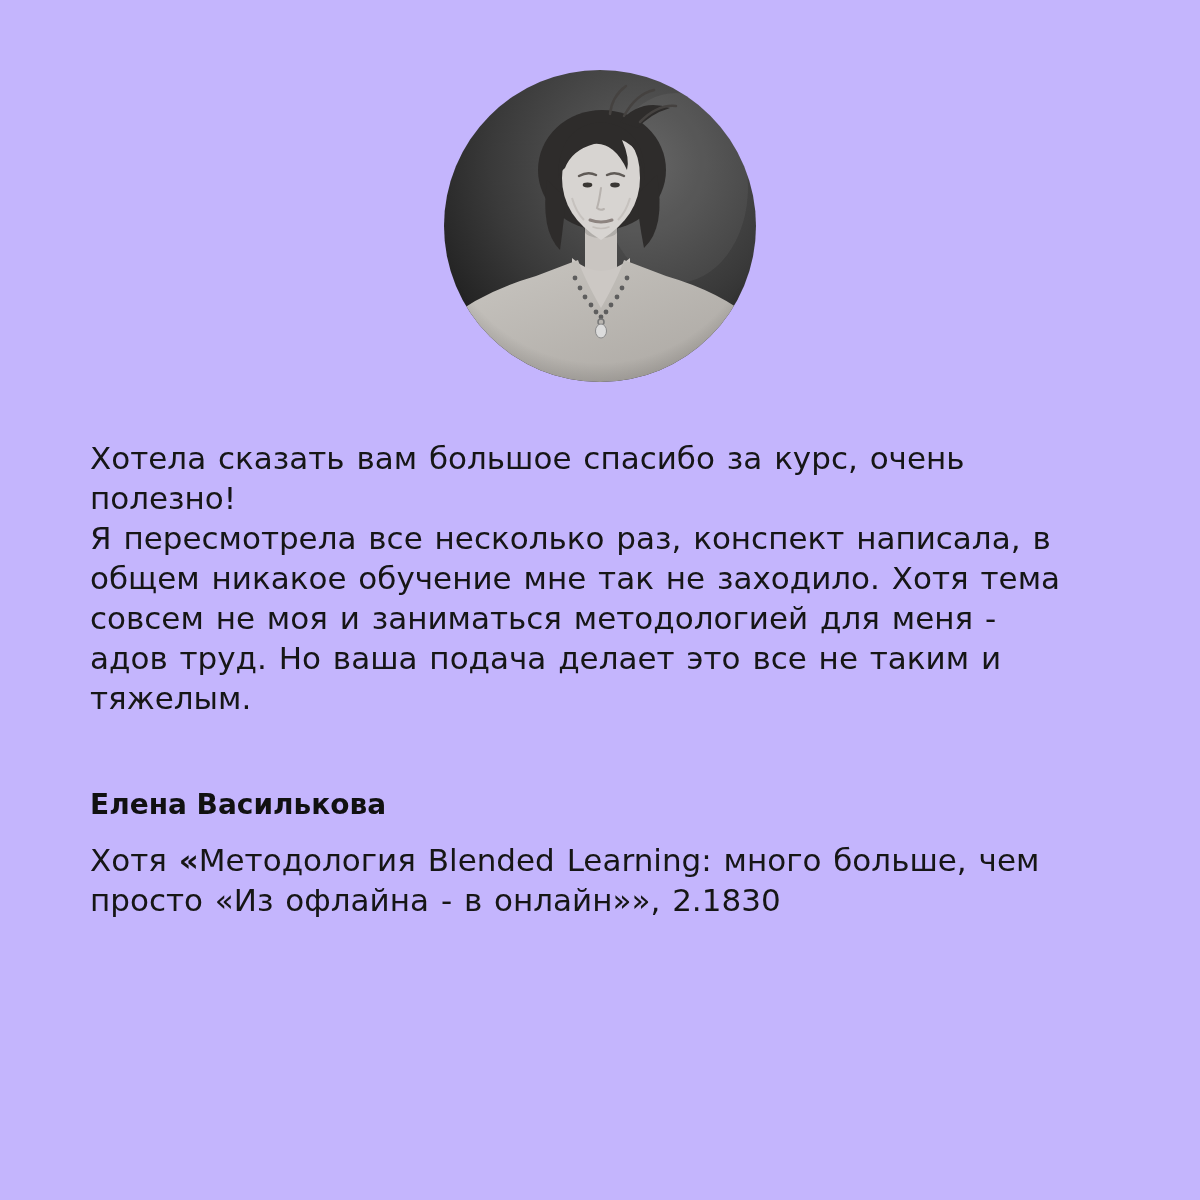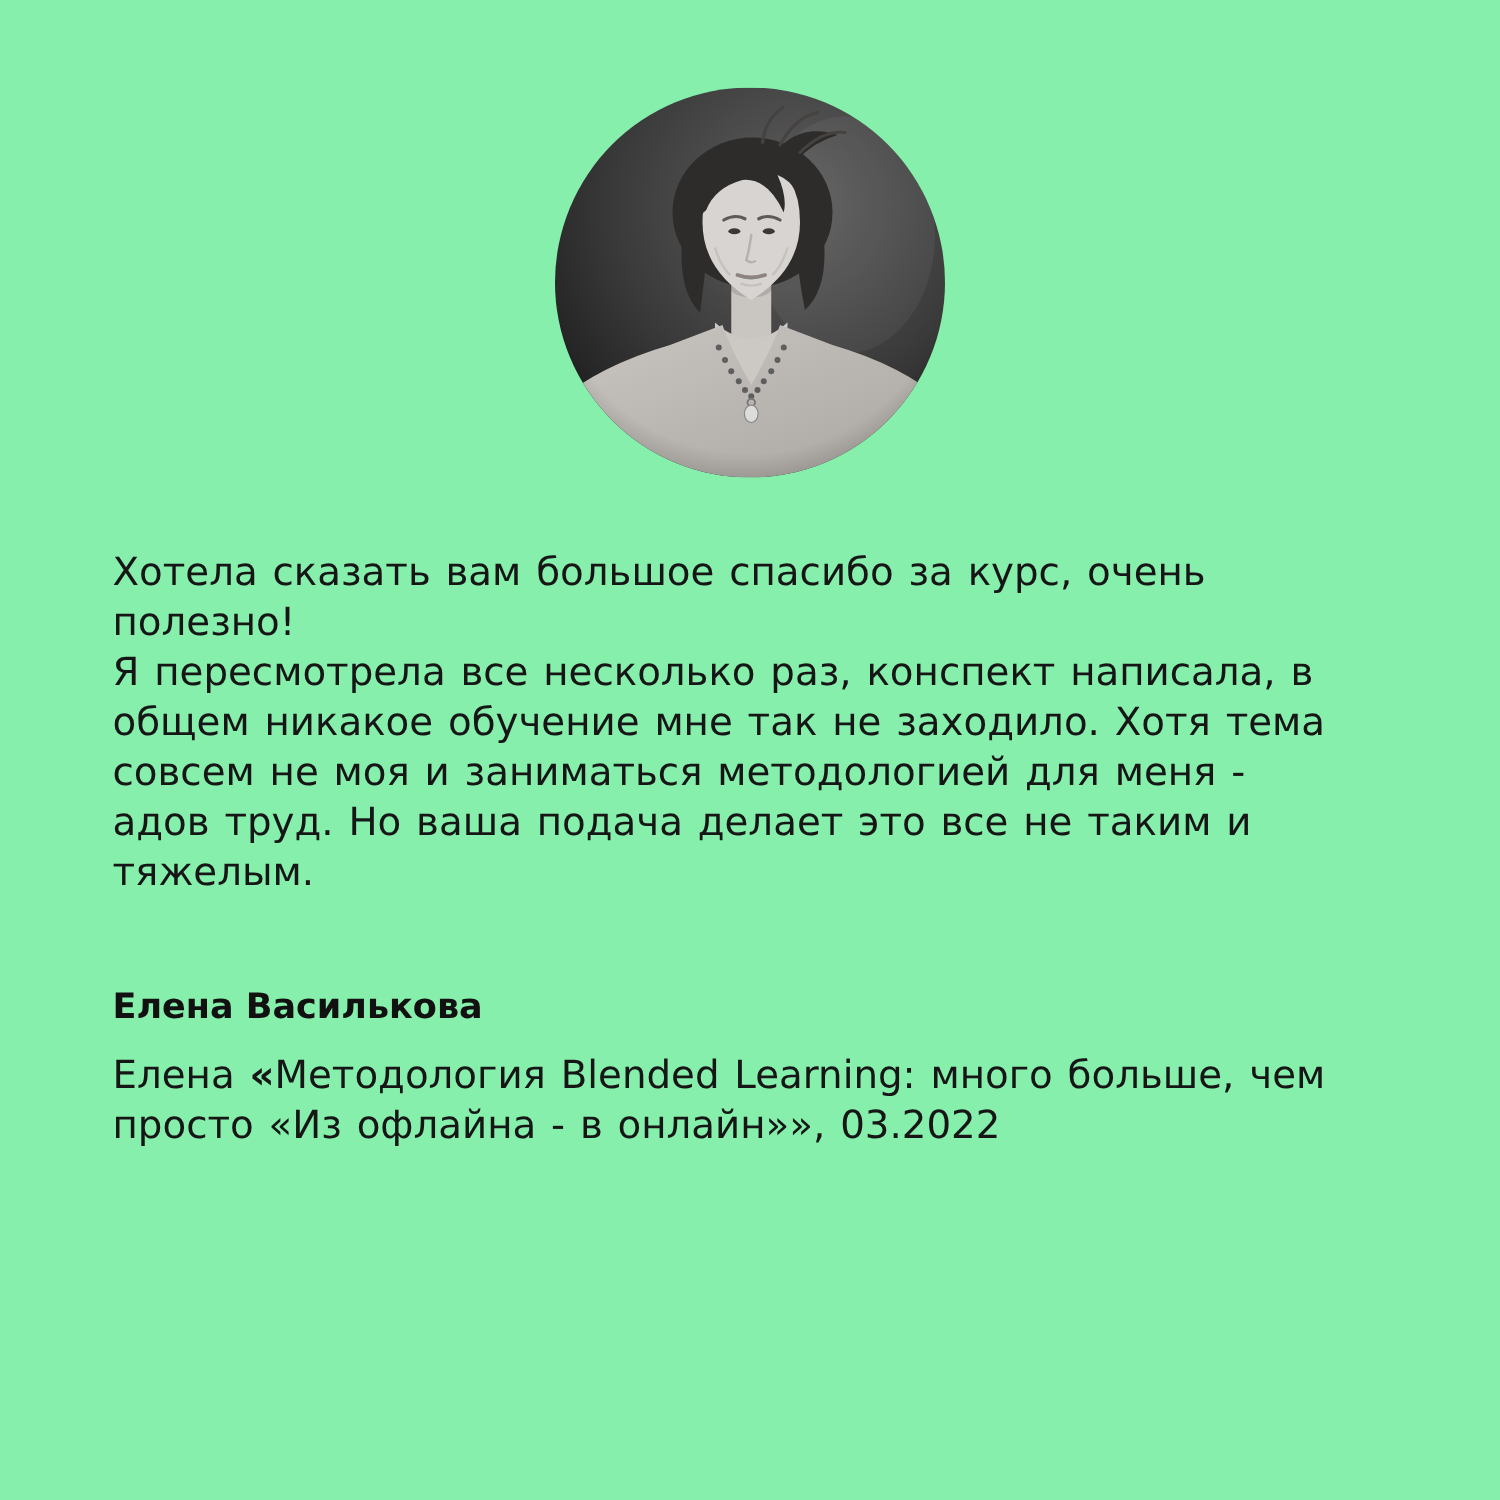--- a/index.html
+++ b/index.html
@@ -5,21 +5,21 @@
   html, body {
     margin: 0; padding: 0;
     width: 1200px; height: 1200px;
     background: #ffffff;
     font-family: "DejaVu Sans", "Liberation Sans", sans-serif;
     color: #161616;
   }
   .page {
     position: relative;
     width: 1200px; height: 1200px;
-    background: #86efac;
+    background: #c4b5fd;
     overflow: hidden;
   }
   .avatar {
     position: absolute;
     left: 444px; top: 70px;
     width: 312px; height: 312px;
     border-radius: 50%;
     overflow: hidden;
   }
   .avatar svg { display: block; width: 312px; height: 312px; }
@@ -135,17 +135,17 @@
     <p class="quote">Хотела сказать вам большое спасибо за курс, очень
 полезно!
 Я пересмотрела все несколько раз, конспект написала, в
 общем никакое обучение мне так не заходило. Хотя тема
 совсем не моя и заниматься методологией для меня -
 адов труд. Но ваша подача делает это все не таким и
 тяжелым.</p>
 
     <h2 class="name">Елена Василькова</h2>
 
-    <p class="course"><span>Елена </span><span class="bold">«</span><span class="rest">Методология Blended Learning: много больше, чем
-просто «Из офлайна - в онлайн»», 03.2022</span></p>
+    <p class="course"><span>Хотя </span><span class="bold">«</span><span class="rest">Методология Blended Learning: много больше, чем
+просто «Из офлайна - в онлайн»», 2.1830</span></p>
   </div>
 
 </div>
 
 </body></html>

